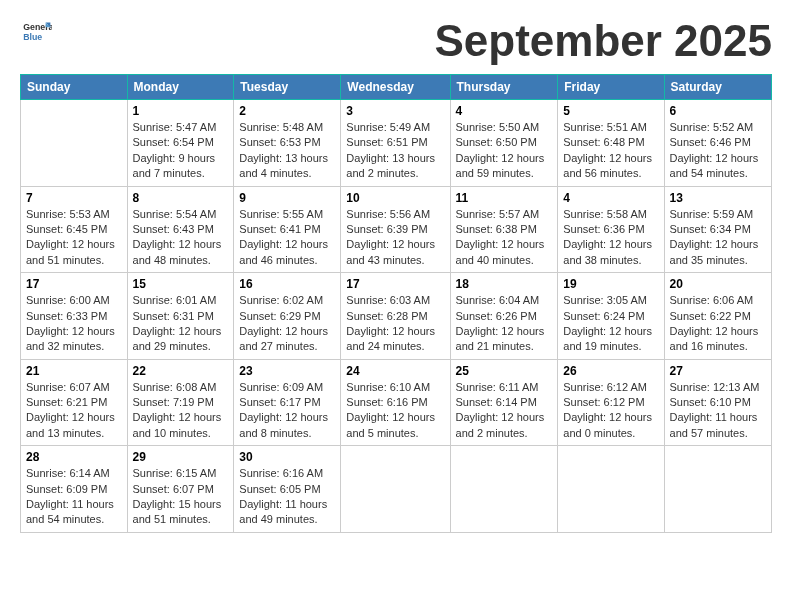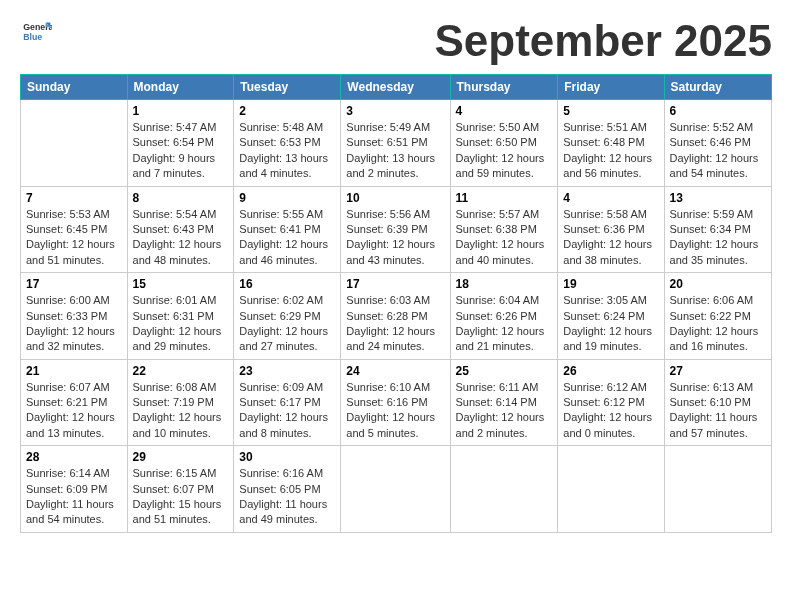--- a/index.html
+++ b/index.html
@@ -324,21 +324,21 @@
           <span class="day-number">26</span>
           <div class="day-info">
             <span>Sunrise: 6:12 AM</span><br>
             <span>Sunset: 6:12 PM</span><br>
             <span>Daylight: 12 hours and 0 minutes.</span>
           </div>
         </td>
           <td>
           <span class="day-number">27</span>
           <div class="day-info">
-            <span>Sunrise: 6:13 AM</span><br>
+            <span>Sunrise: 12:13 AM</span><br>
             <span>Sunset: 6:10 PM</span><br>
             <span>Daylight: 11 hours and 57 minutes.</span>
           </div>
         </td>
         </tr>
         <tr>
           <td>
           <span class="day-number">28</span>
           <div class="day-info">
             <span>Sunrise: 6:14 AM</span><br>

